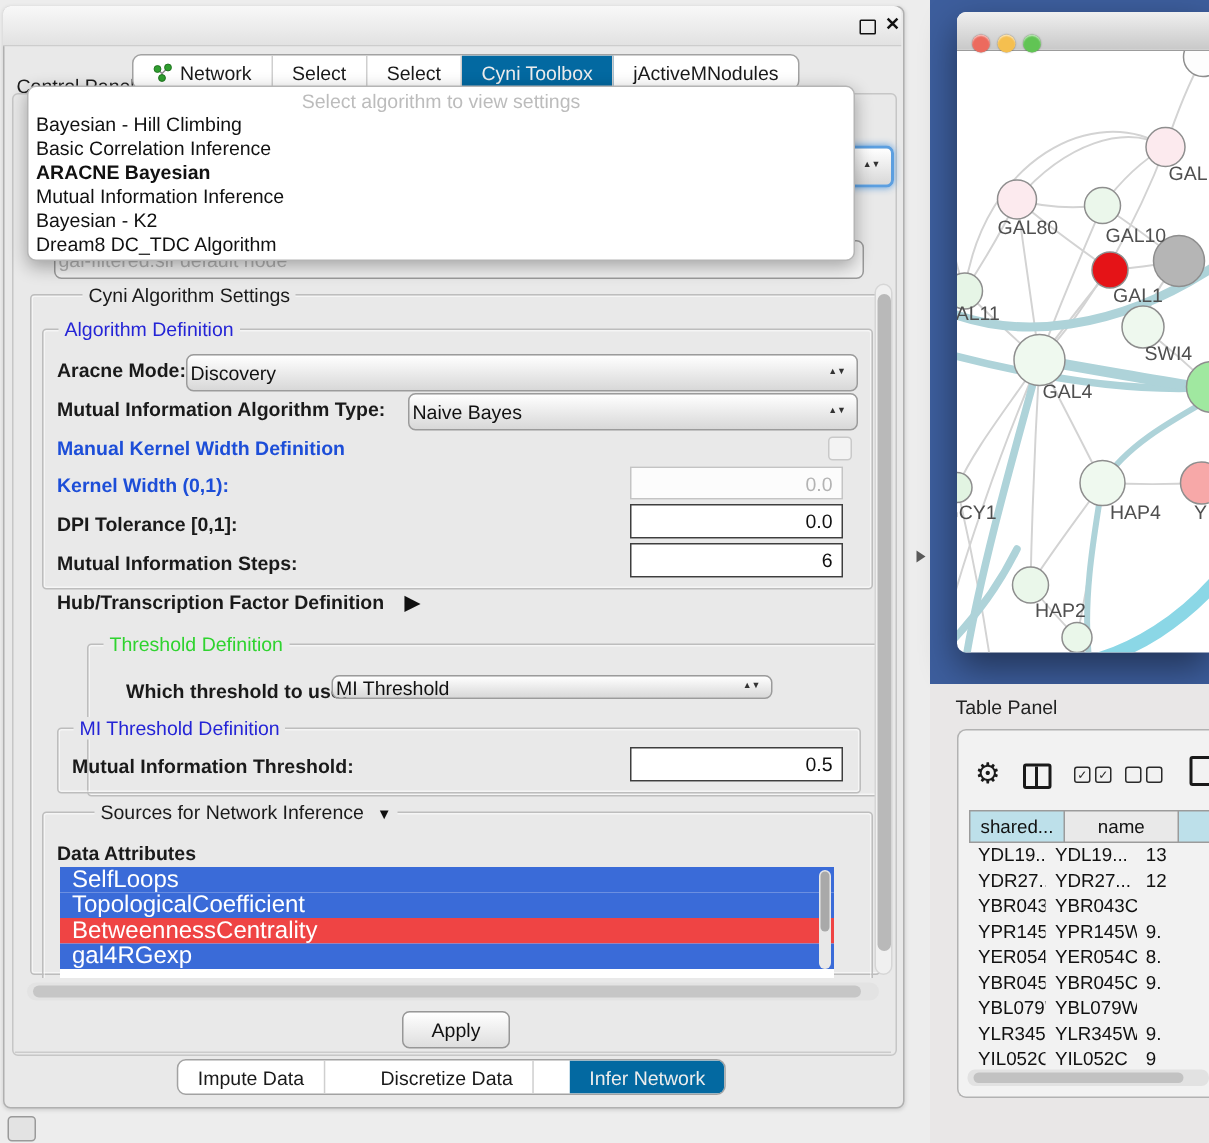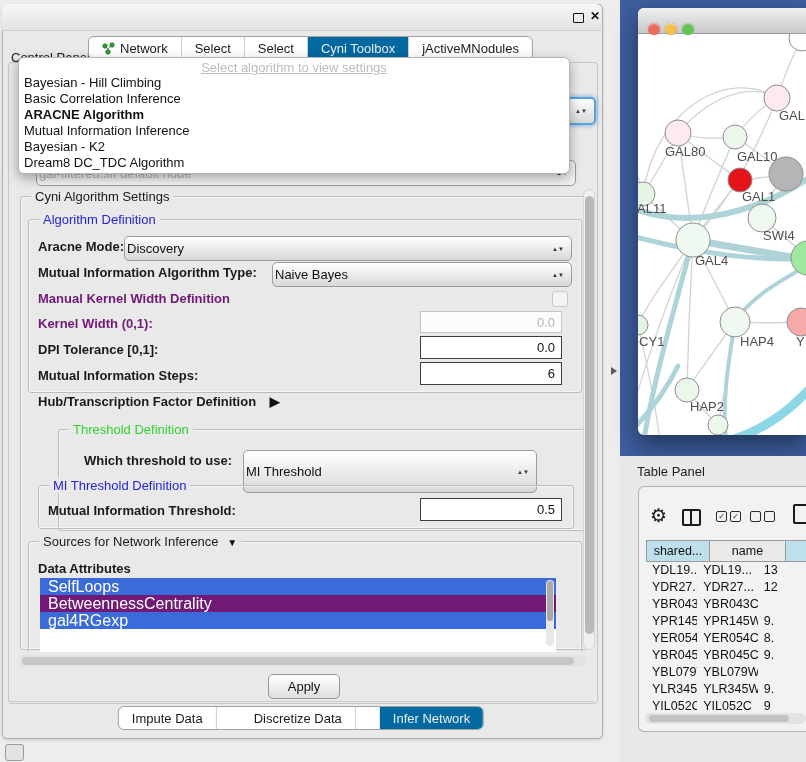--- a/index.html
+++ b/index.html
@@ -27,30 +27,30 @@
   .combo{background:linear-gradient(#ffffff,#d8d8d8);border:1px solid #9b9b9b;border-radius:5px;
     font-size:13px;color:#111;display:flex;align-items:center;padding-left:2px;box-sizing:border-box;}
   .stepper{position:absolute;right:7px;top:50%;transform:translateY(-50%);display:flex;flex-direction:column;
     align-items:center;font-size:6px;line-height:5px;color:#333;}
   #combo-focused{left:36px;top:97px;width:560px;height:28px;border:2px solid #5c9fe0;
     box-shadow:0 0 5px rgba(90,155,220,.9);z-index:4;}
   #combo-table{left:36px;top:160px;width:540px;height:26px;background:#f2f2f2;z-index:4;color:#b4b4b4;}
   
   #algo-popup{left:18px;top:57px;width:552px;height:117px;background:#fff;border:1px solid #b5b5b5;
     border-radius:6px;box-shadow:0 4px 12px rgba(0,0,0,.32);z-index:20;padding-top:2px;box-sizing:border-box;}
-  #algo-placeholder{text-align:center;color:#bcbcbc;font-size:13px;height:15px;line-height:15px;text-decoration:underline;}
+  #algo-placeholder{text-align:center;color:#bcbcbc;font-size:13px;height:15px;line-height:15px;}
   .pitem{font-size:13px;color:#111;line-height:16px;height:16px;padding-left:5px;white-space:nowrap;}
   .pitem.bold{font-weight:bold;}
   
   #scrollpane{left:13px;top:187px;width:581px;height:465px;overflow:hidden;}
   .group{position:absolute;border:1px solid #bdbdbd;border-radius:3px;box-shadow:inset 0 0 0 1px rgba(255,255,255,.55);}
   .gtitle{position:absolute;top:-8px;left:10px;background:#e9e9e9;padding:0 4px;font-size:13px;white-space:nowrap;}
-  .t-blue{color:#2424d6;} .t-green{color:#2fd32f;} .t-black{color:#1a1a1a;}
+  .t-blue{color:#2424d6;} .t-green{color:#2fd32f;} .t-black{color:#1a1a1a;margin-left:24px;}
   .flabel{position:absolute;font-size:13px;font-weight:bold;color:#1a1a1a;white-space:nowrap;}
-  .flabel.disabled{color:#701a75;text-align:center;}
+  .flabel.disabled{color:#1d4ed8;text-align:center;}
   .field{position:absolute;background:#fff;border:1px solid #3e3e3e;font-size:13px;color:#111;
     display:flex;align-items:center;justify-content:flex-end;padding-right:6px;box-sizing:border-box;}
   .field.disabled{border-color:#c4c4c4;color:#b3b3b3;background:#fcfcfc;}
   .checkbox{position:absolute;width:14px;height:14px;border:1px solid #c9c9c9;border-radius:3px;background:#f3f3f3;}
   .tri-right{display:inline-block;font-size:13px;color:#111;}
   .tri-down{font-size:10px;color:#111;margin-left:5px;}
   
   #attr-list{left:40px;top:578px;width:516px;height:74px;background:#fff;overflow:hidden;z-index:2;}
   .attr-item{height:17px;line-height:17px;color:#fff;font-size:16px;padding-left:8px;}
   #attr-scroll{left:546px;top:580px;width:8px;height:66px;background:#e8e8e8;border-radius:4px;z-index:3;}
@@ -147,21 +147,21 @@
   <div class="abs combo" id="combo-table">
     <span>gal-filtered.sif default node</span>
     <span class="stepper">▲▼</span>
   </div>
 
   <div class="abs" id="algo-popup">
     <div id="algo-placeholder">Select algorithm to view settings</div>
     <div id="popup-items">
         <div class="pitem">Bayesian - Hill Climbing</div>
         <div class="pitem">Basic Correlation Inference</div>
-        <div class="pitem bold">ARACNE Algorithm</div>
+        <div class="pitem bold">ARACNE Bayesian</div>
         <div class="pitem">Mutual Information Inference</div>
         <div class="pitem">Bayesian - K2</div>
         <div class="pitem">Dream8 DC_TDC Algorithm</div>
       </div>
   </div>
 
   <div class="abs" id="scrollpane">
 
     <div class="group" style="left:7px;top:9px;width:565px;height:452px;">
       <span class="gtitle t-black">Cyni Algorithm Settings</span>
@@ -197,21 +197,21 @@
 
     <span class="flabel" style="left:25px;top:207px;">
       <span>Hub/Transcription Factor Definition</span>
       <span class="tri-right" style="margin-left:10px;">▶</span>
     </span>
 
     <div class="group" style="left:15px;top:242px;width:552px;height:100px;margin-left:30px;">
       <span class="gtitle t-green">Threshold Definition</span>
     </div>
     <span class="flabel" style="left:71px;top:266px;">Which threshold to use:</span>
-    <div class="combo abs" style="left:230px;top:263px;width:294px;height:43px;">
+    <div class="combo abs" style="left:208px;top:263px;width:294px;height:16px;">
       <span>MI Threshold</span>
       <span class="stepper">▲▼</span>
     </div>
     <div class="group" style="left:25px;top:298px;width:534px;height:42px;">
       <span class="gtitle t-blue">MI Threshold Definition</span>
     </div>
     <span class="flabel" style="left:35px;top:316px;">Mutual Information Threshold:</span>
     <div class="field" style="left:407px;top:311px;width:142px;height:23px;">
       <span>0.5</span>
     </div>
@@ -220,21 +220,22 @@
       <span class="gtitle t-black">
         <span>Sources for Network Inference</span>
         <span class="tri-down">▼</span>
       </span>
     </div>
     <span class="flabel" style="left:25px;top:374px;">Data Attributes</span>
   </div>
 
   <div class="abs" id="attr-list">
       <div class="attr-item" style="background: rgb(58, 107, 216);">SelfLoops</div>
-      <div class="attr-item" style="background: #701a75;">BetweennessCentrality</div>
+      <div class="attr-item" style="background: rgb(58, 107, 216);">TopologicalCoefficient</div>
+      <div class="attr-item" style="background: #ef4444;">BetweennessCentrality</div>
       <div class="attr-item" style="background: rgb(58, 107, 216);">gal4RGexp</div>
     </div>
   <div class="abs" id="attr-scroll"></div>
   <div class="abs" id="attr-thumb"></div>
 
   <div class="abs" id="v-scroll-track"></div>
   <div class="abs" id="v-scroll-thumb"></div>
   <div class="abs" id="h-scroll-track"></div>
   <div class="abs" id="h-scroll-thumb"></div>
 

